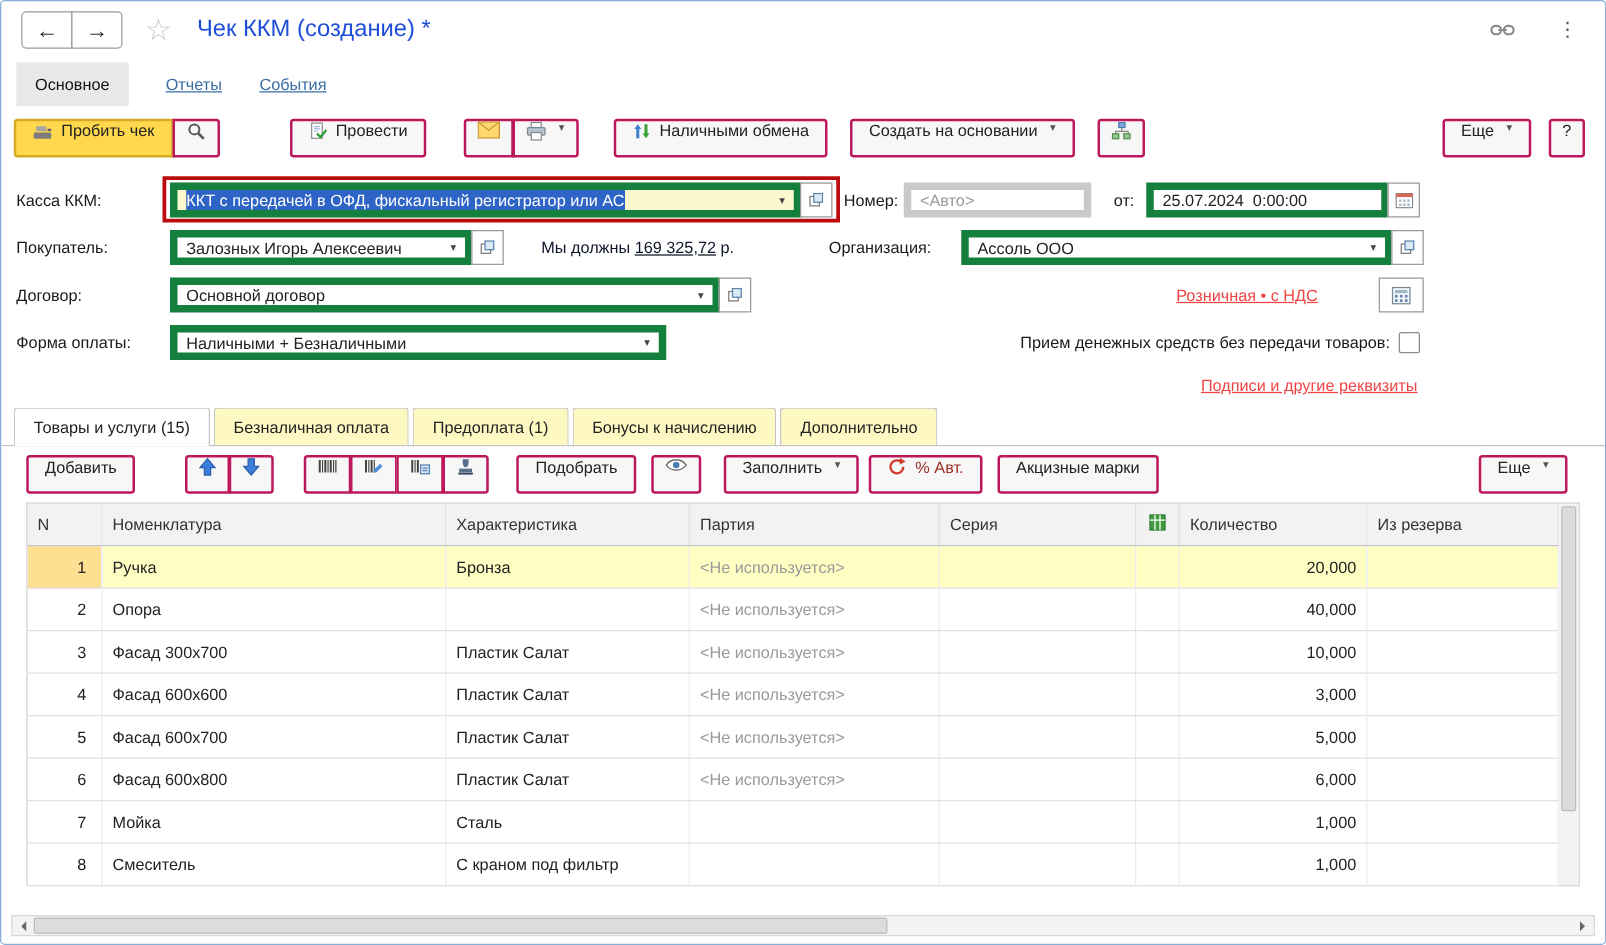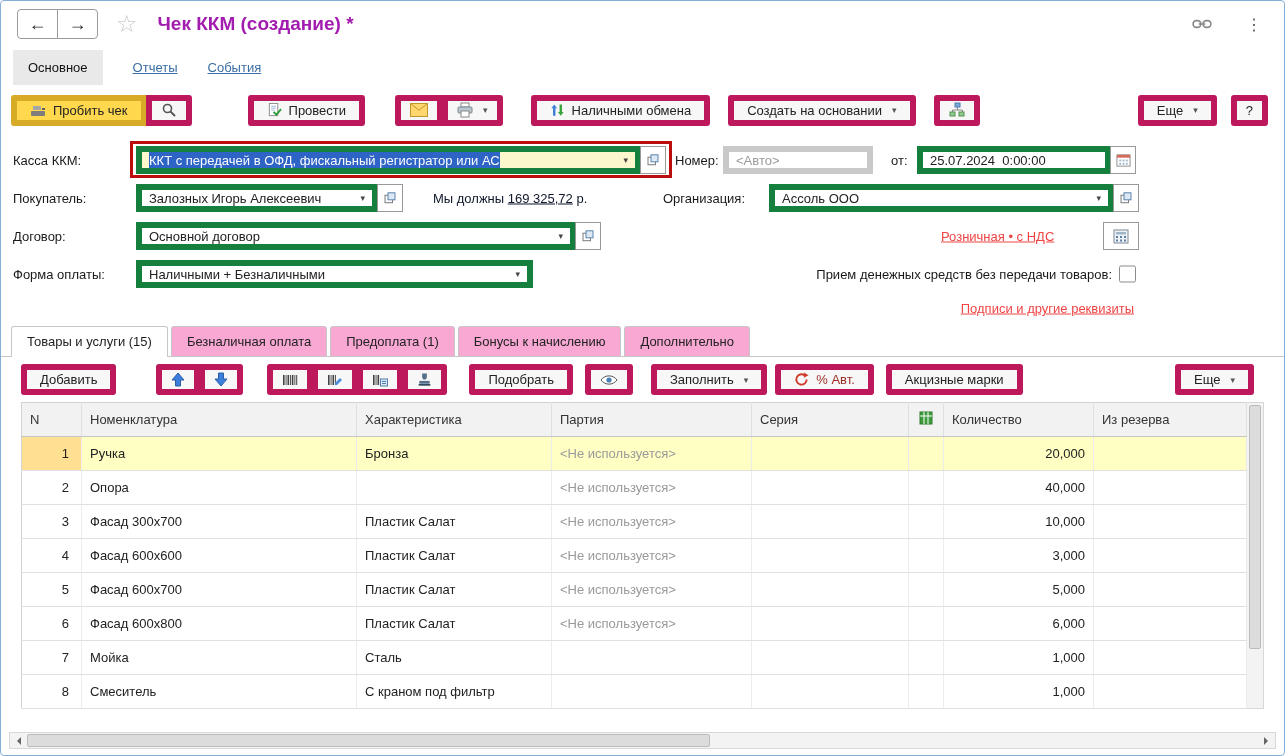--- a/index.html
+++ b/index.html
@@ -9,33 +9,33 @@
   font-size:13px; color:#222; position:relative; overflow:hidden; }
 
 
 .titlebar { height:46px; display:flex; align-items:center; padding:0 16px; gap:12px; }
 .histbtns { display:flex; }
 .histbtn { width:41px; height:30px; border:1px solid #9a9a9a; background:#fff; display:flex;
   align-items:center; justify-content:center; font-size:18px; font-weight:bold; color:#2b2b2b; cursor:pointer; }
 .histbtn.back { border-radius:4px 0 0 4px; }
 .histbtn.fwd  { border-radius:0 4px 4px 0; margin-left:-1px; }
 .star { font-size:24px; color:#c9c9c9; margin-left:6px; cursor:pointer; }
-.title { font-size:19px; font-weight:bold; color:#a21caf; margin-left:8px; white-space:nowrap; }
+.title { font-size:19px; font-weight:normal; color:#1d4ed8; margin-left:8px; white-space:nowrap; }
 .title-right { margin-left:auto; display:flex; gap:28px; align-items:center; }
 .dots { font-size:16px; color:#555; cursor:pointer; padding:0 6px; }
 
 
 .navrow { display:flex; align-items:center; height:40px; padding:0 12px; gap:30px; }
 .nav-main { background:#e9e9e9; padding:10px 15px; color:#111; cursor:pointer; }
 .nav-link { color:#3a6ea5; text-decoration:underline; cursor:pointer; }
 
 
 .cmdbar { display:flex; align-items:center; height:46px; padding:0 10px; }
-.btn { display:inline-flex; align-items:center; gap:7px; height:31px; padding:0 13px;
-  border:6px solid #be185d; border-radius:3px; background:#f7f7f7; cursor:pointer;
+.btn { display:inline-flex; align-items:flex-start; gap:7px; height:31px; padding:0 13px;
+  border:2px solid #be185d; border-radius:3px; background:#f7f7f7; cursor:pointer;
   font-size:13px; color:#222; white-space:nowrap; }
 .btn .caret { font-size:9px; color:#555; margin-left:3px; }
 .btn.iconbtn { padding:0 9px; }
 .btn.primary { background:#ffd84d; border-color:#d8ab26; }
 .btn-group { display:inline-flex; }
 .btn-group .btn { border-radius:0; margin-left:-1px; }
 .btn-group .btn:first-child { border-radius:3px 0 0 3px; margin-left:0; }
 .btn-group .btn:last-child { border-radius:0 3px 3px 0; }
 .spacer { flex:1; }
 
@@ -57,21 +57,21 @@
   align-items:center; justify-content:center; cursor:pointer; }
 .redbox { position:absolute; border:3px solid #bb0d0d; pointer-events:none; z-index:6; left:129px; top:0; width:542px; height:37px; }
 .check { position:absolute; top:50%; transform:translateY(-50%); width:17px; height:17px;
   border:1px solid #8b8b8b; background:#fff; border-radius:2px; cursor:pointer; }
 .link { color:#ef4444; text-decoration:underline; cursor:pointer; white-space:nowrap; }
 .debt { white-space:nowrap; color:#0f172a; }
 .debt .amount { text-decoration:underline; cursor:pointer; }
 
 
 .tabstrip { display:flex; align-items:flex-end; padding:0 10px; gap:3px; border-bottom:1px solid #c6c6c6; height:34px; }
-.tab { padding:7px 15px; border:1px solid #c6c6c6; border-bottom:none; background:#f9a8d4;
+.tab { padding:7px 15px; border:1px solid #c6c6c6; border-bottom:none; background:#fef9c3;
   border-radius:3px 3px 0 0; cursor:pointer; white-space:nowrap; }
 .tab.active { background:#fff; margin-bottom:-1px; padding-bottom:8px; }
 
 
 .tblbar { display:flex; align-items:center; padding:7px 20px; }
 
 
 .tbl-block { margin:0 20px; display:flex; align-items:stretch; }
 table.grid { border-collapse:collapse; table-layout:fixed; width:1226px; border:1px solid #d2d2d2; }
 .grid th { background:#f2f2f2; font-weight:normal; text-align:left; padding:9px 8px;

